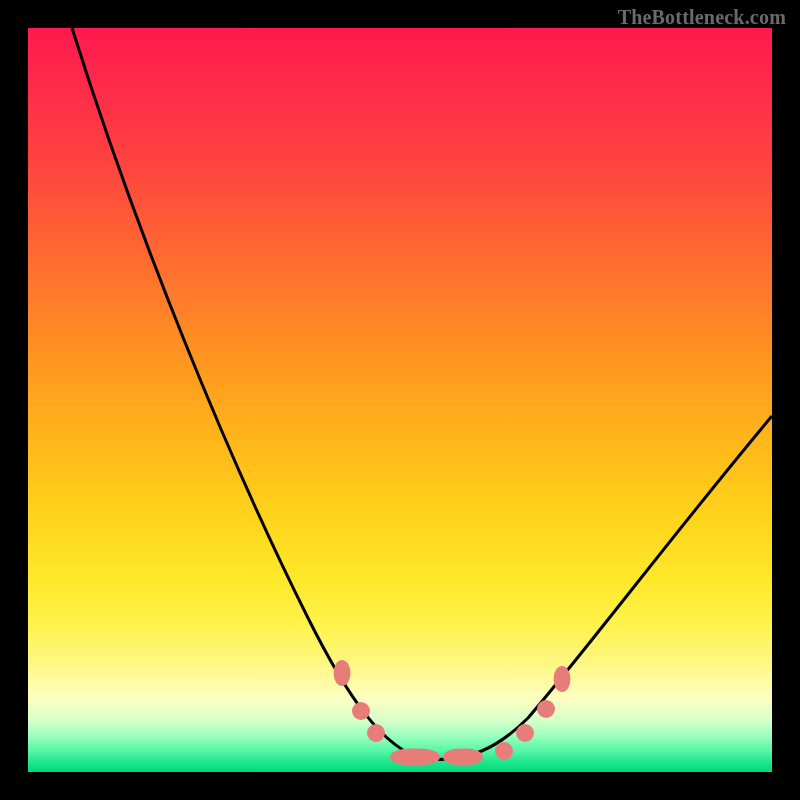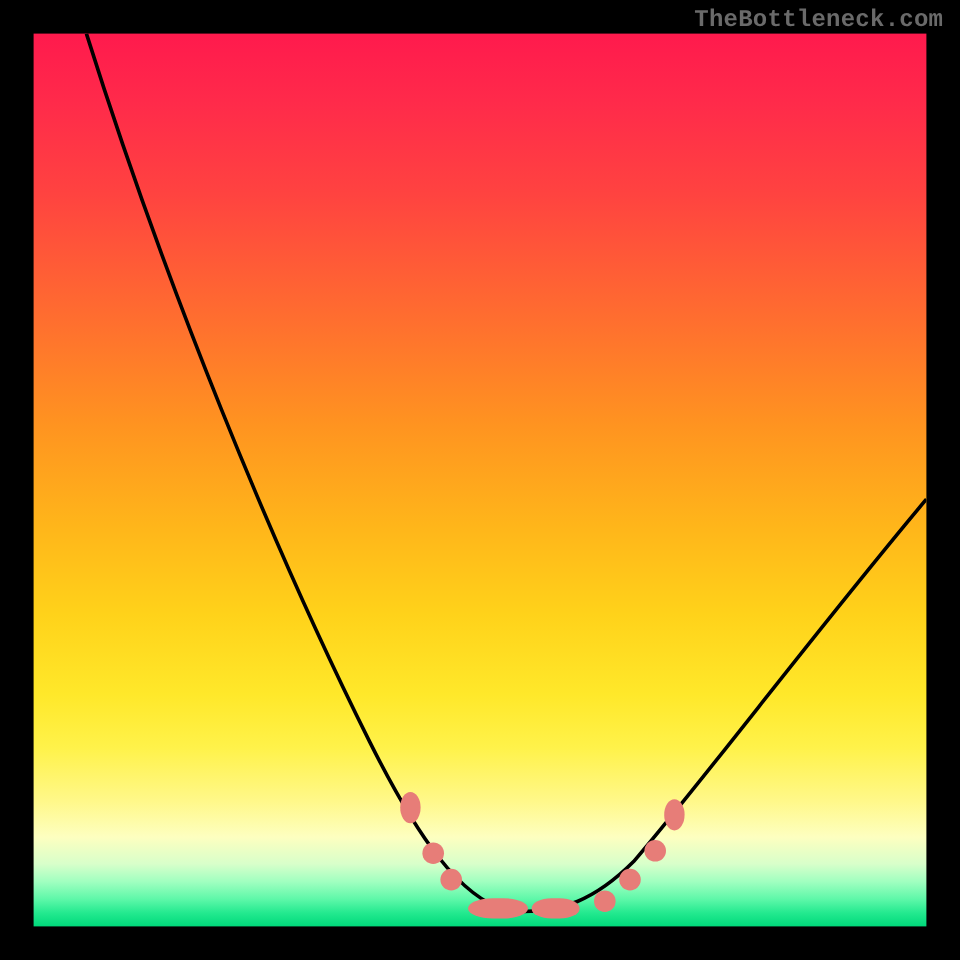--- a/index.html
+++ b/index.html
@@ -33,21 +33,21 @@
       #a0ffc0 95%,
       #5cf7a8 97%,
       #23e98f 98.5%,
       #00d97b 100%
     );
   }
   .watermark {
     position: absolute;
     top: 6px;
     right: 14px;
-    font-family: Liberation Mono, monospace;
+    font-family: Liberation Serif, serif;
     font-size: 20px;
     font-weight: 600;
     color: #6a6a6a;
     letter-spacing: 0.2px;
   }
   svg.curve {
     position: absolute;
     left: 0;
     top: 0;
   }

